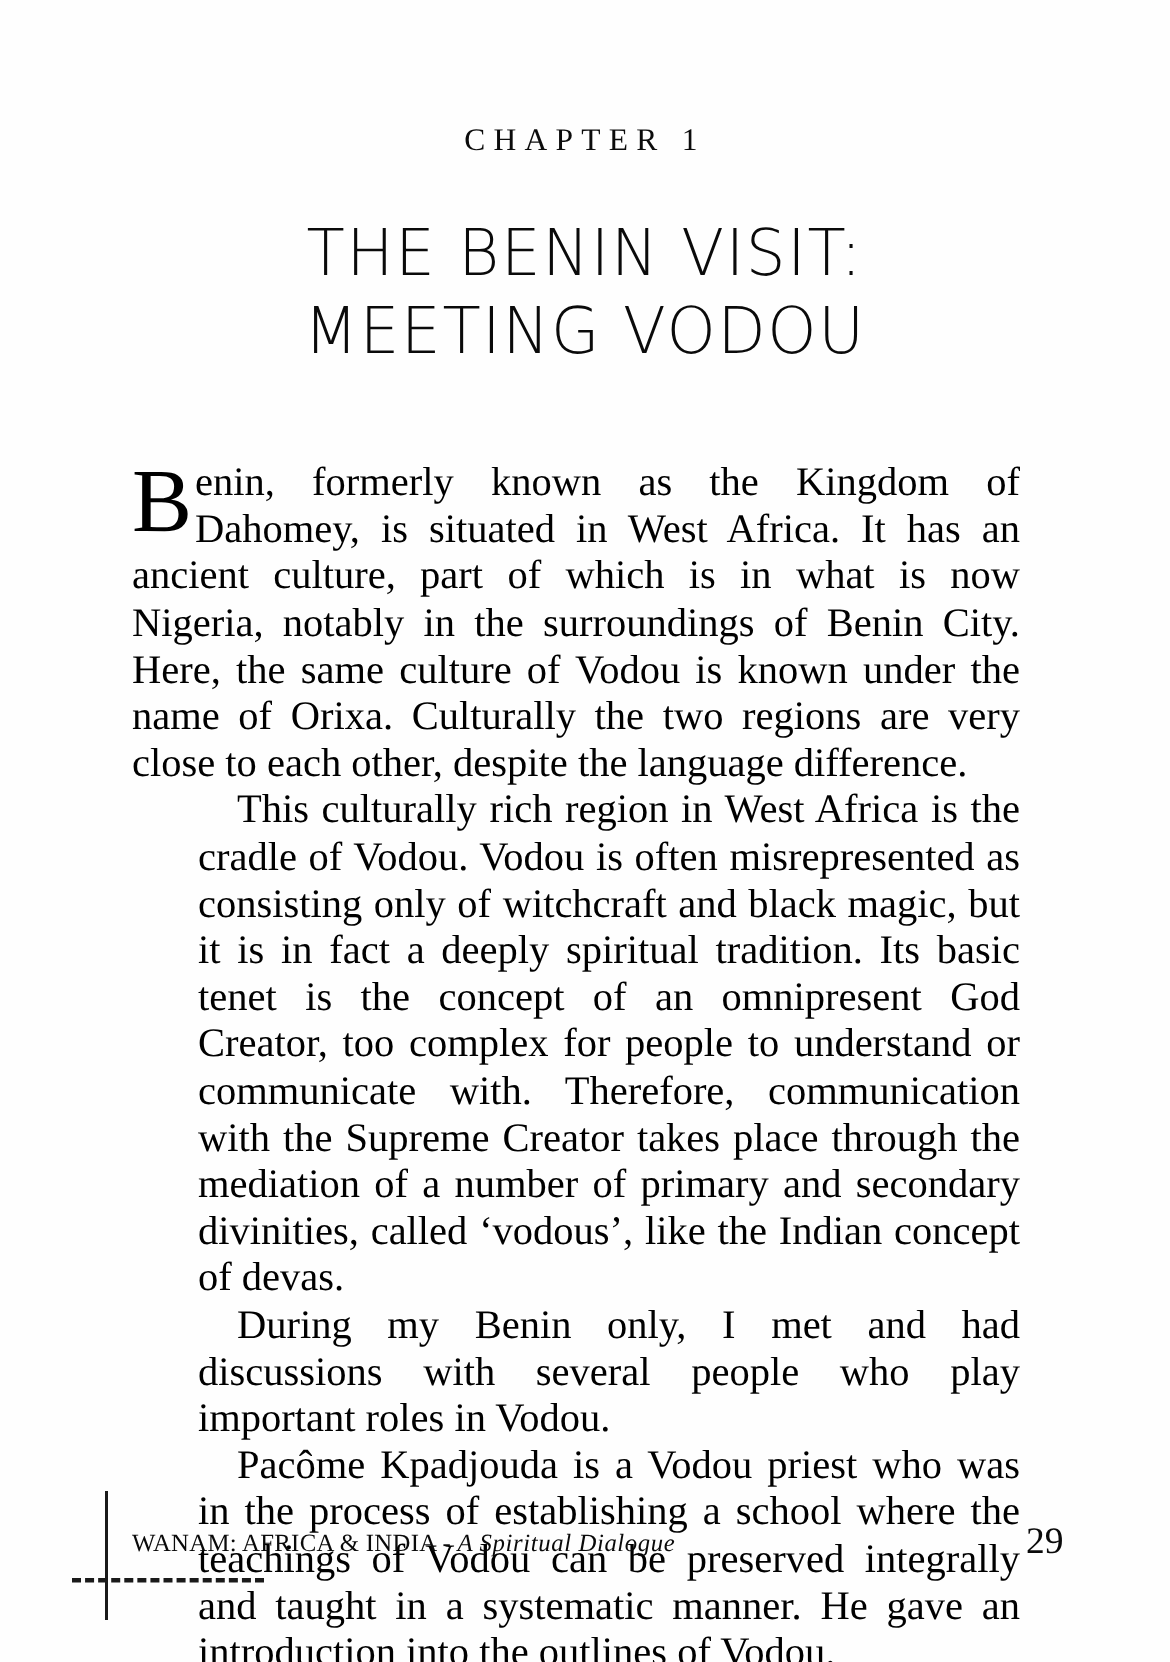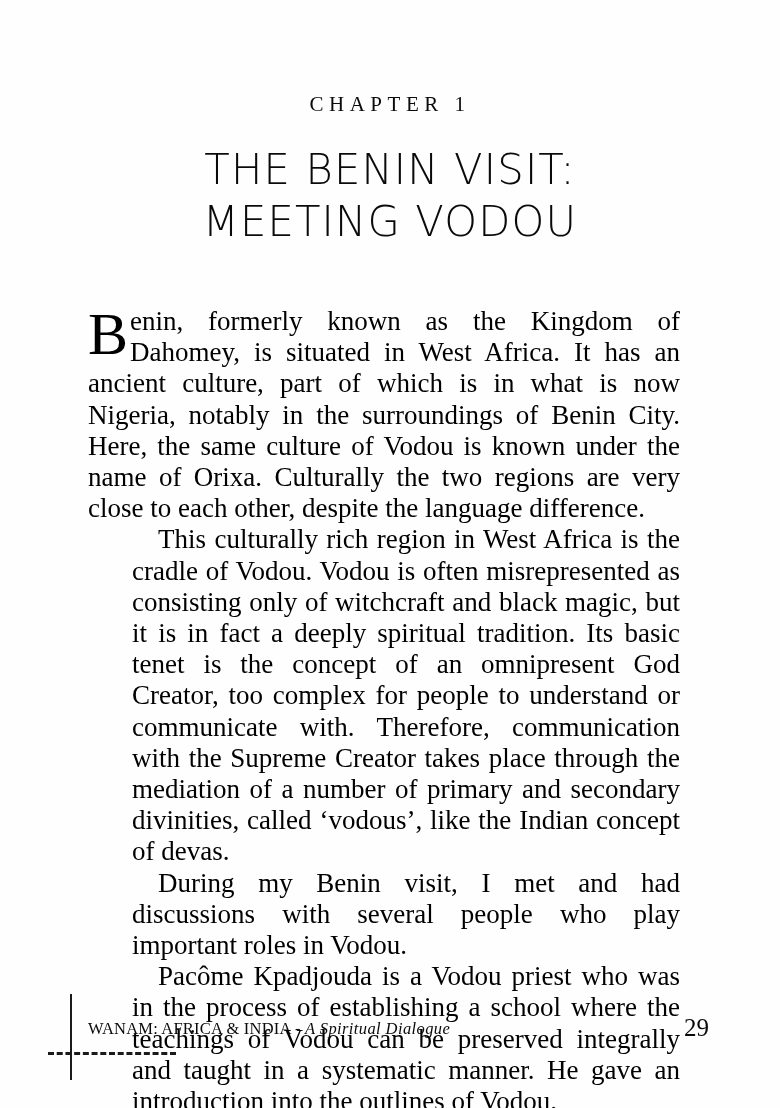--- a/index.html
+++ b/index.html
@@ -19,21 +19,21 @@
 
   .page {
     position: absolute;
     inset: 0;
     background: #fefefe;
   }
 
   
   .chapter-label {
     position: absolute;
-    top: 92px;
+    top: 81px;
     left: 0;
     width: 780px;
     text-align: center;
     font-family: "Liberation Serif", "DejaVu Serif", serif;
     font-size: 21px;
     font-variant: small-caps;
     letter-spacing: 5.5px;
     color: #0b0b0b;
     white-space: pre;
   }
@@ -142,21 +142,21 @@
   <div class="chapter-label">CHAPTER 1</div>
 
   <div class="chapter-title">
     <span class="tline">THE BENIN VISIT:</span>
     <span class="tline">MEETING VODOU</span>
   </div>
 
   <div class="body-block">
     <p class="para first">Benin, formerly known as the Kingdom of Dahomey, is situated in West Africa. It has an ancient culture, part of which is in what is now Nigeria, notably in the surroundings of Benin City. Here, the same culture of Vodou is known under the name of Orixa. Culturally the two regions are very close to each other, despite the language difference.</p>
     <p class="para">This culturally rich region in West Africa is the cradle of Vodou. Vodou is often misrepresented as consisting only of witchcraft and black magic, but it is in fact a deeply spiritual tradition. Its basic tenet is the concept of an omnipresent God Creator, too complex for people to understand or communicate with. Therefore, communication with the Supreme Creator takes place through the mediation of a number of primary and secondary divinities, called ‘vodous’, like the Indian concept of devas.</p>
-    <p class="para">During my Benin visit, I met and had discussions with several people who play important roles in Vodou.</p>
+    <p class="para">During my Benin only, I met and had discussions with several people who play important roles in Vodou.</p>
     <p class="para">Pacôme Kpadjouda is a Vodou priest who was in the process of establishing a school where the teachings of Vodou can be preserved integrally and taught in a systematic manner. He gave an introduction into the outlines of Vodou.</p>
   </div>
 
   <div class="footer-rule-vert"></div>
   <div class="footer-rule-dash"></div>
 
   <div class="footer-text">
     <span class="ftitle">WANAM: AFRICA &amp; INDIA - </span><span class="fsub">A Spiritual Dialogue</span>
   </div>
 

